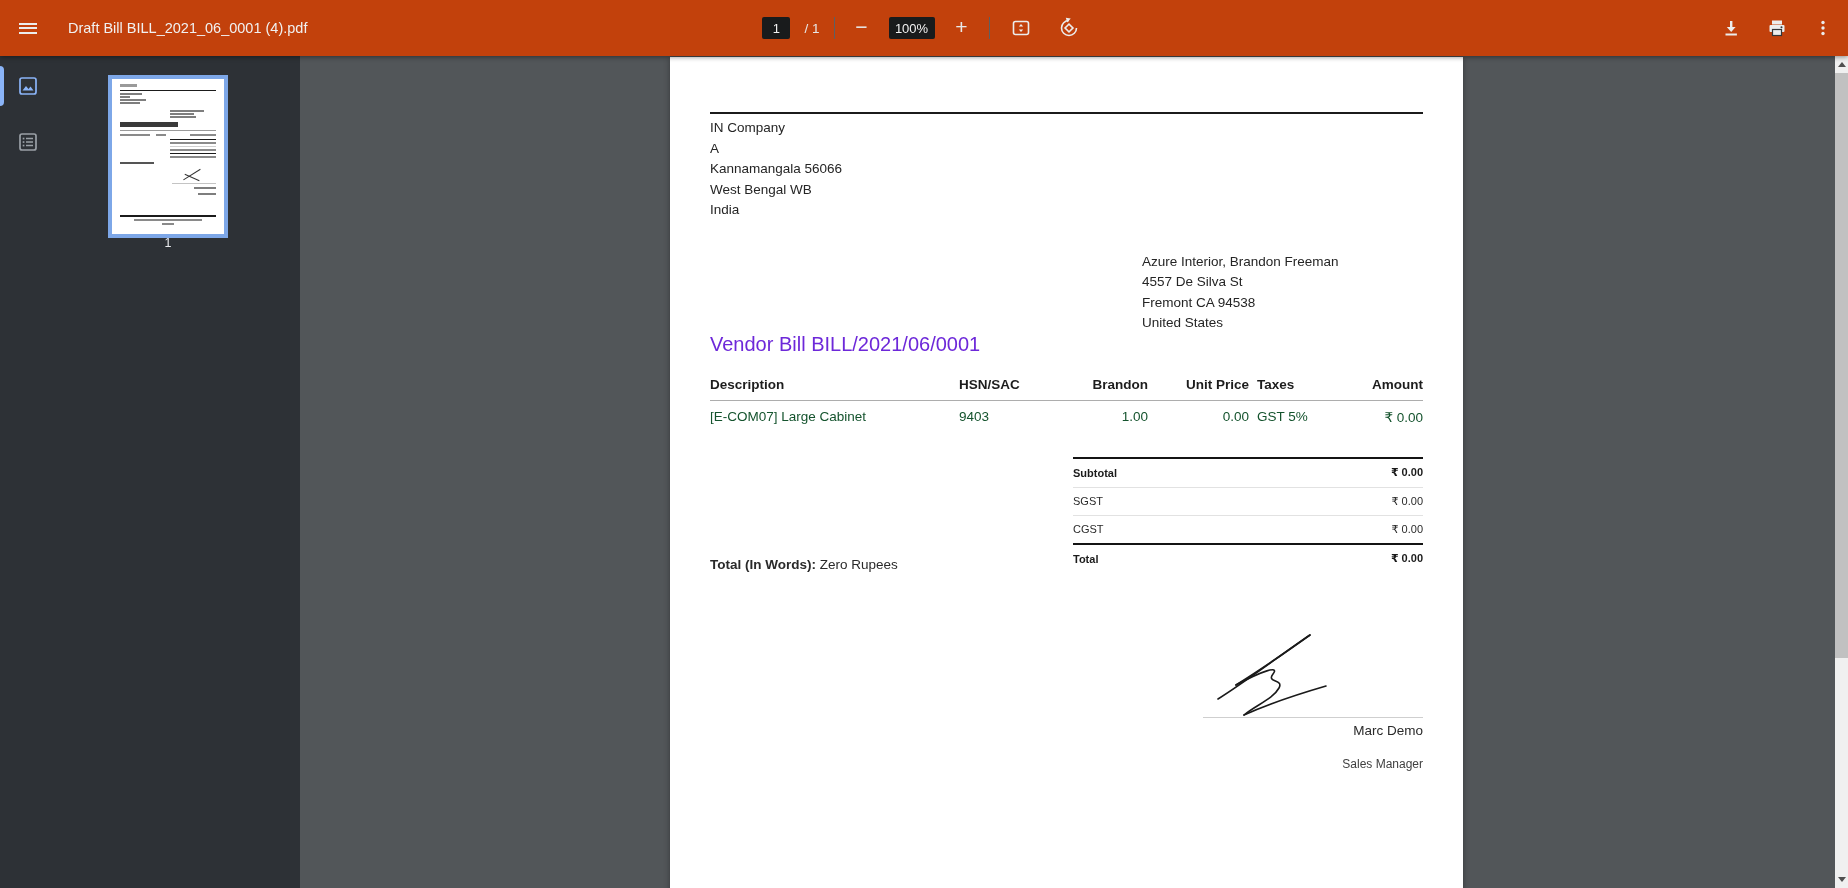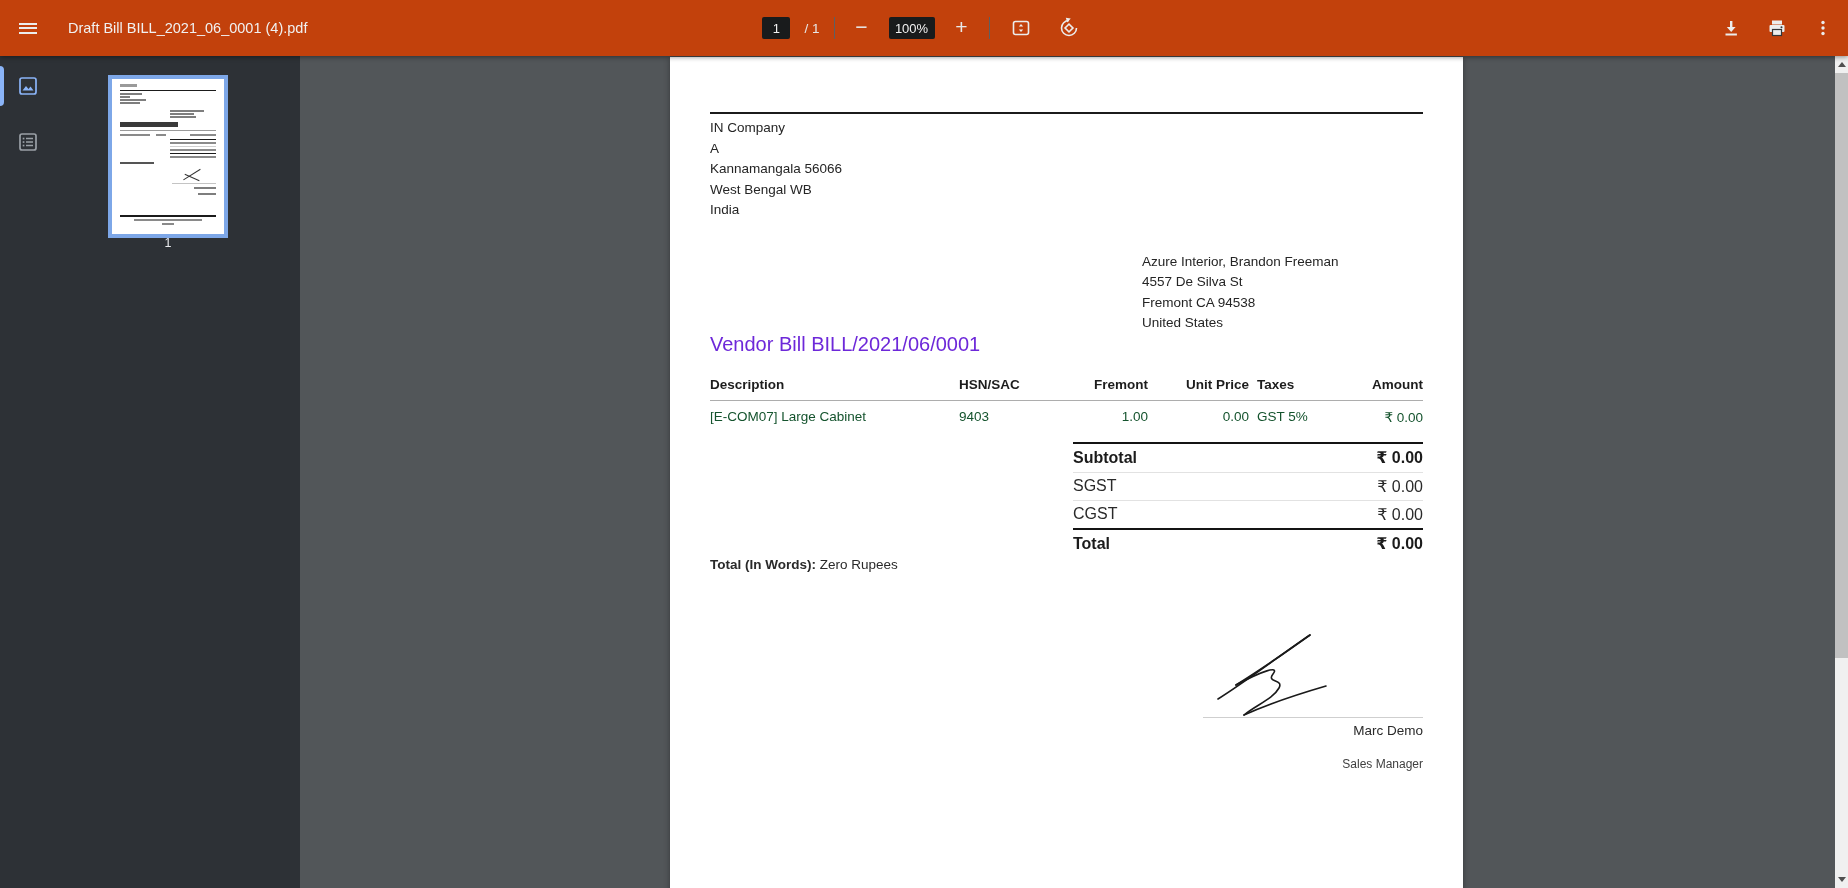--- a/index.html
+++ b/index.html
@@ -71,21 +71,21 @@
 
   .itable { left:40px; top:320px; width:713px; }
   .itable .hrow { position:static; display:flex; font-weight:bold; font-size:13.5px; color:#1d1d1d;
                   padding-bottom:8px; border-bottom:1px solid #adadad; }
   .itable .drow { position:static; display:flex; font-size:13.5px; color:#14532d; padding-top:8px; }
   .c0{flex:0 0 249px;text-align:left;} .c1{flex:0 0 91px;text-align:left;}
   .c2{flex:0 0 98px;text-align:right;} .c3{flex:0 0 101px;text-align:right;}
   .c4{flex:0 0 111px;text-align:left;padding-left:8px;} .c5{flex:0 0 63px;text-align:right;}
   .hrow span, .drow span { position:static; }
 
-  .totals { left:403px; top:385px; width:350px; border-top:2px solid #141414; font-size:16px; }
+  .totals { left:403px; top:400px; width:350px; border-top:2px solid #141414; font-size:11px; }
   .trow { position:static; display:flex; justify-content:space-between; align-items:center;
           height:28.5px; border-bottom:1px solid #e2e2e2; color:#2a2a2a; }
   .trow span { position:static; }
   .trow.bold { font-weight:bold; color:#1b1b1b; }
   .trow.dark-border { border-bottom:2px solid #141414; }
   .trow.last { border-bottom:none; }
 
   .in-words { left:40px; top:500px; font-size:13.5px; color:#2a2a2a; }
   .in-words b, .in-words span { position:static; }
 
@@ -240,21 +240,21 @@
     <span>Fremont CA 94538</span>
     <span>United States</span>
   </div>
 
   <div class="doc-title">Vendor Bill BILL/2021/06/0001</div>
 
   <div class="itable">
     <div class="hrow">
       <span class="c0">Description</span>
       <span class="c1">HSN/SAC</span>
-      <span class="c2">Fremont</span>
+      <span class="c2">Brandon</span>
       <span class="c3">Unit Price</span>
       <span class="c4">Taxes</span>
       <span class="c5">Amount</span>
     </div>
     <div class="drow">
       <span class="c0">[E-COM07] Large Cabinet</span>
       <span class="c1">9403</span>
       <span class="c2">1.00</span>
       <span class="c3">0.00</span>
       <span class="c4">GST 5%</span>

